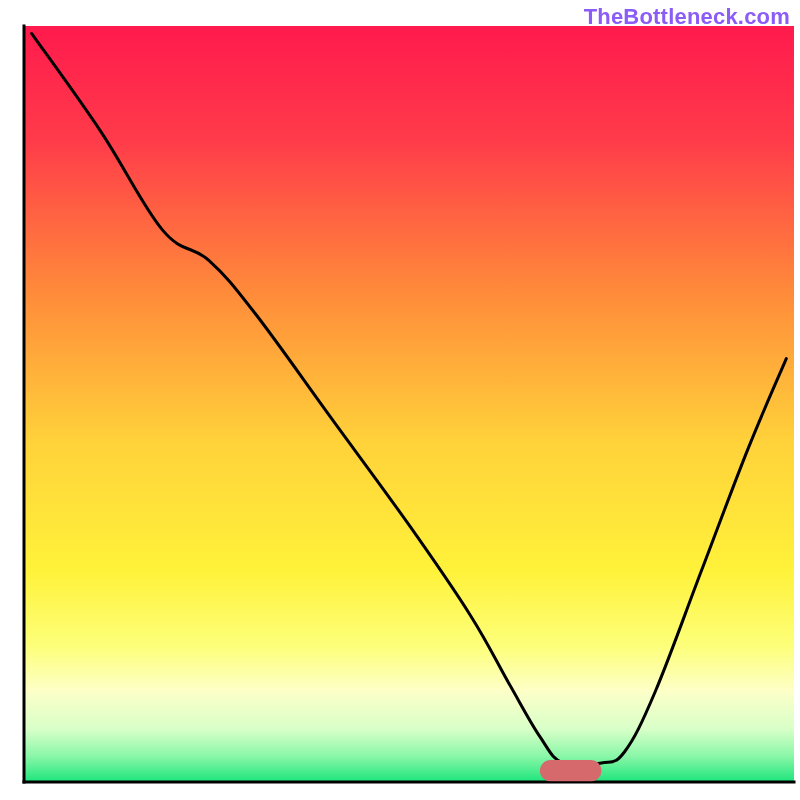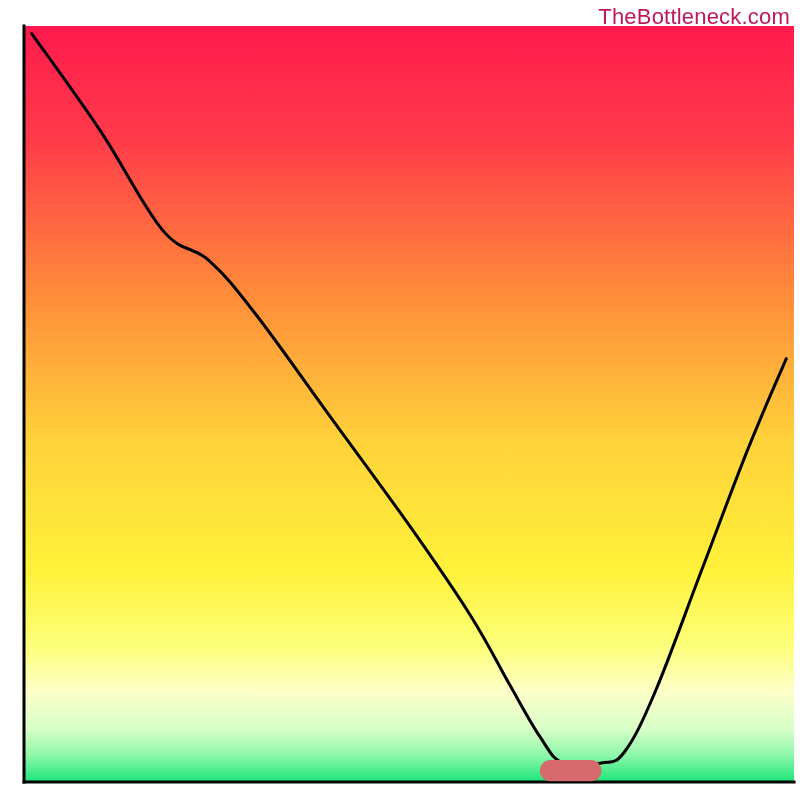--- a/index.html
+++ b/index.html
@@ -14,22 +14,22 @@
   .wrap {
     position: relative;
     width: 800px;
     height: 800px;
   }
   .watermark {
     position: absolute;
     top: 4px;
     right: 10px;
     font-size: 22px;
-    font-weight: 400;
-    color: #be185d;
+    font-weight: 700;
+    color: #8b5cf6;
     letter-spacing: 0.2px;
     z-index: 10;
   }
   svg {
     display: block;
   }
 </style>
 </head>
 <body>
 

